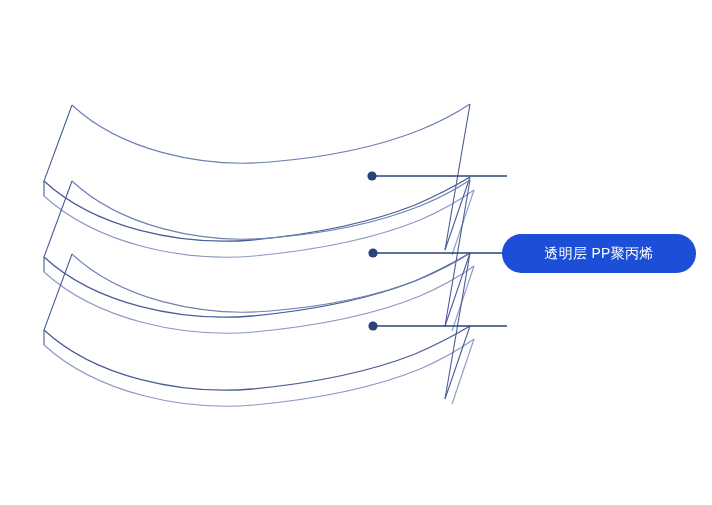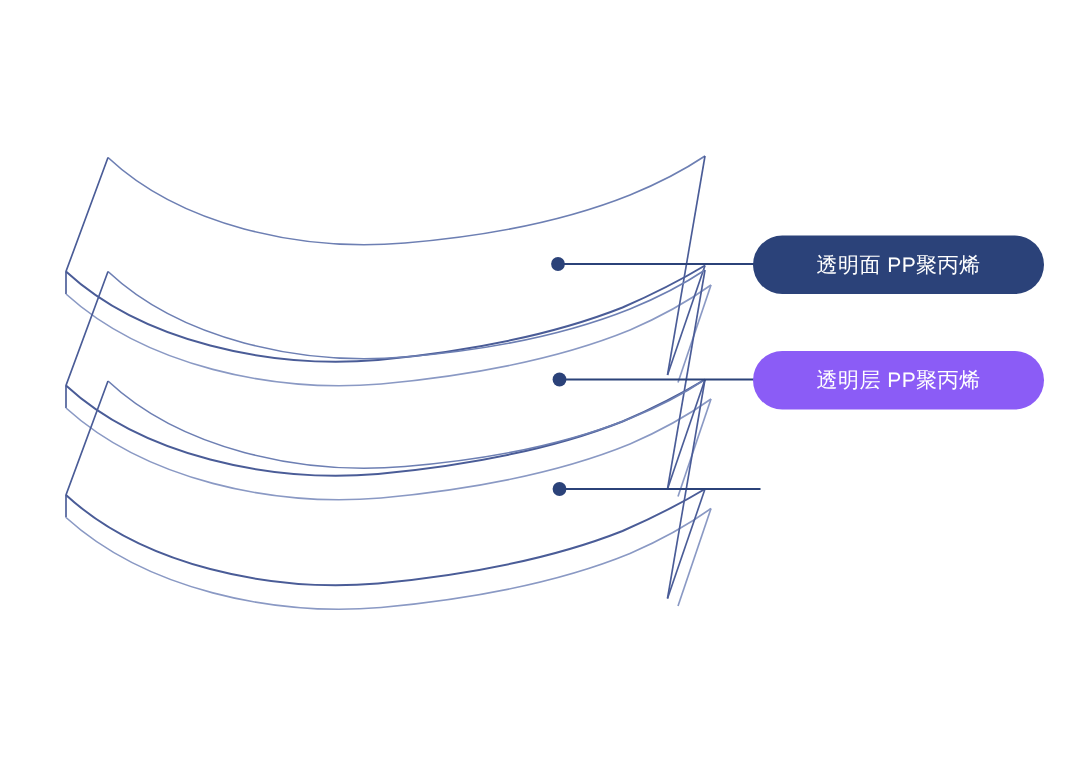--- a/index.html
+++ b/index.html
@@ -95,22 +95,19 @@
     <g>
       <line x1="373" y1="253" x2="507" y2="253" stroke="#2b4279" stroke-width="1.4"></line>
       <circle cx="373" cy="253" r="4.6" fill="#2b4279"></circle>
     </g>
     <g>
       <line x1="373" y1="326" x2="507" y2="326" stroke="#2b4279" stroke-width="1.4"></line>
       <circle cx="373" cy="326" r="4.6" fill="#2b4279"></circle>
     </g>
   </svg>
 
-  <div class="label-pill" id="pill-0" style="background:#2b4279;">
-    <span>透明面 PP聚丙烯</span>
-  </div>
 
-  <div class="label-pill" id="pill-1" style="background:#8b5cf6;">
+  <div class="label-pill" id="pill-1" style="background:#1d4ed8;">
     <span>透明层 PP聚丙烯</span>
   </div>
 
 
 </div>
 
 </body></html>

